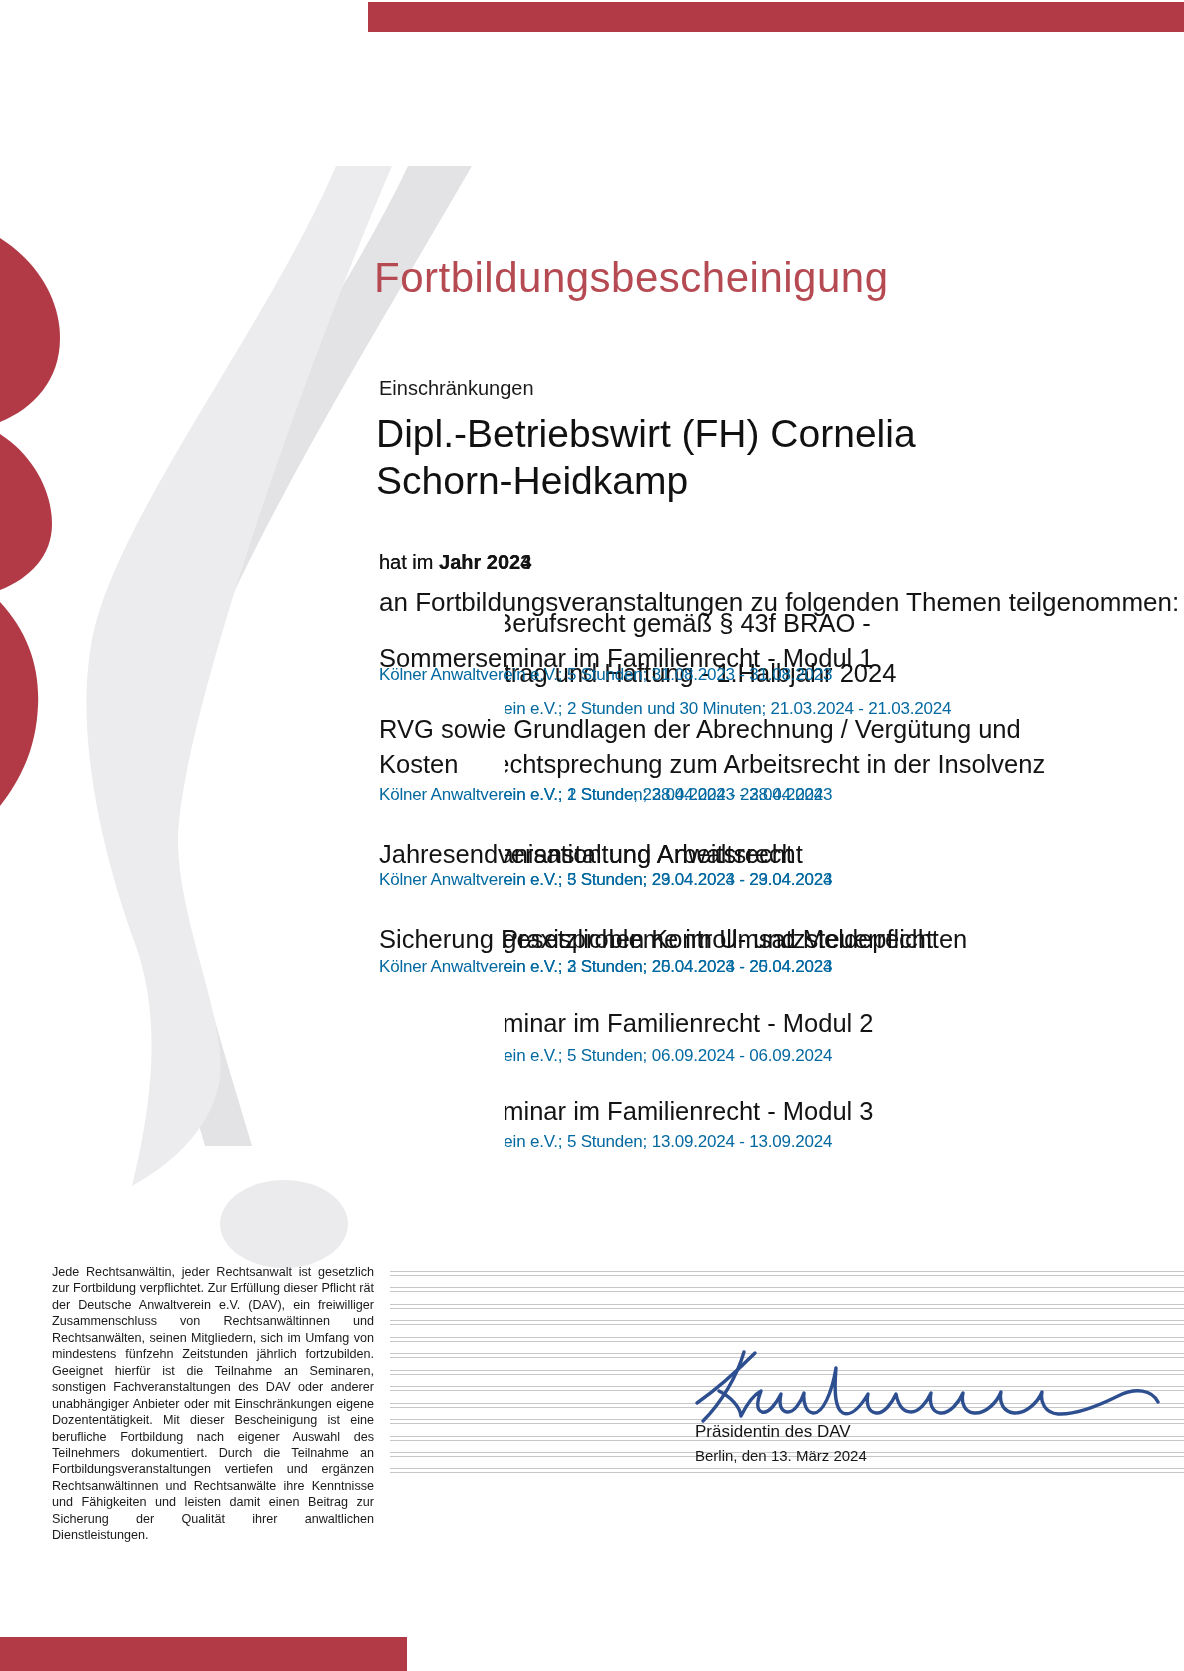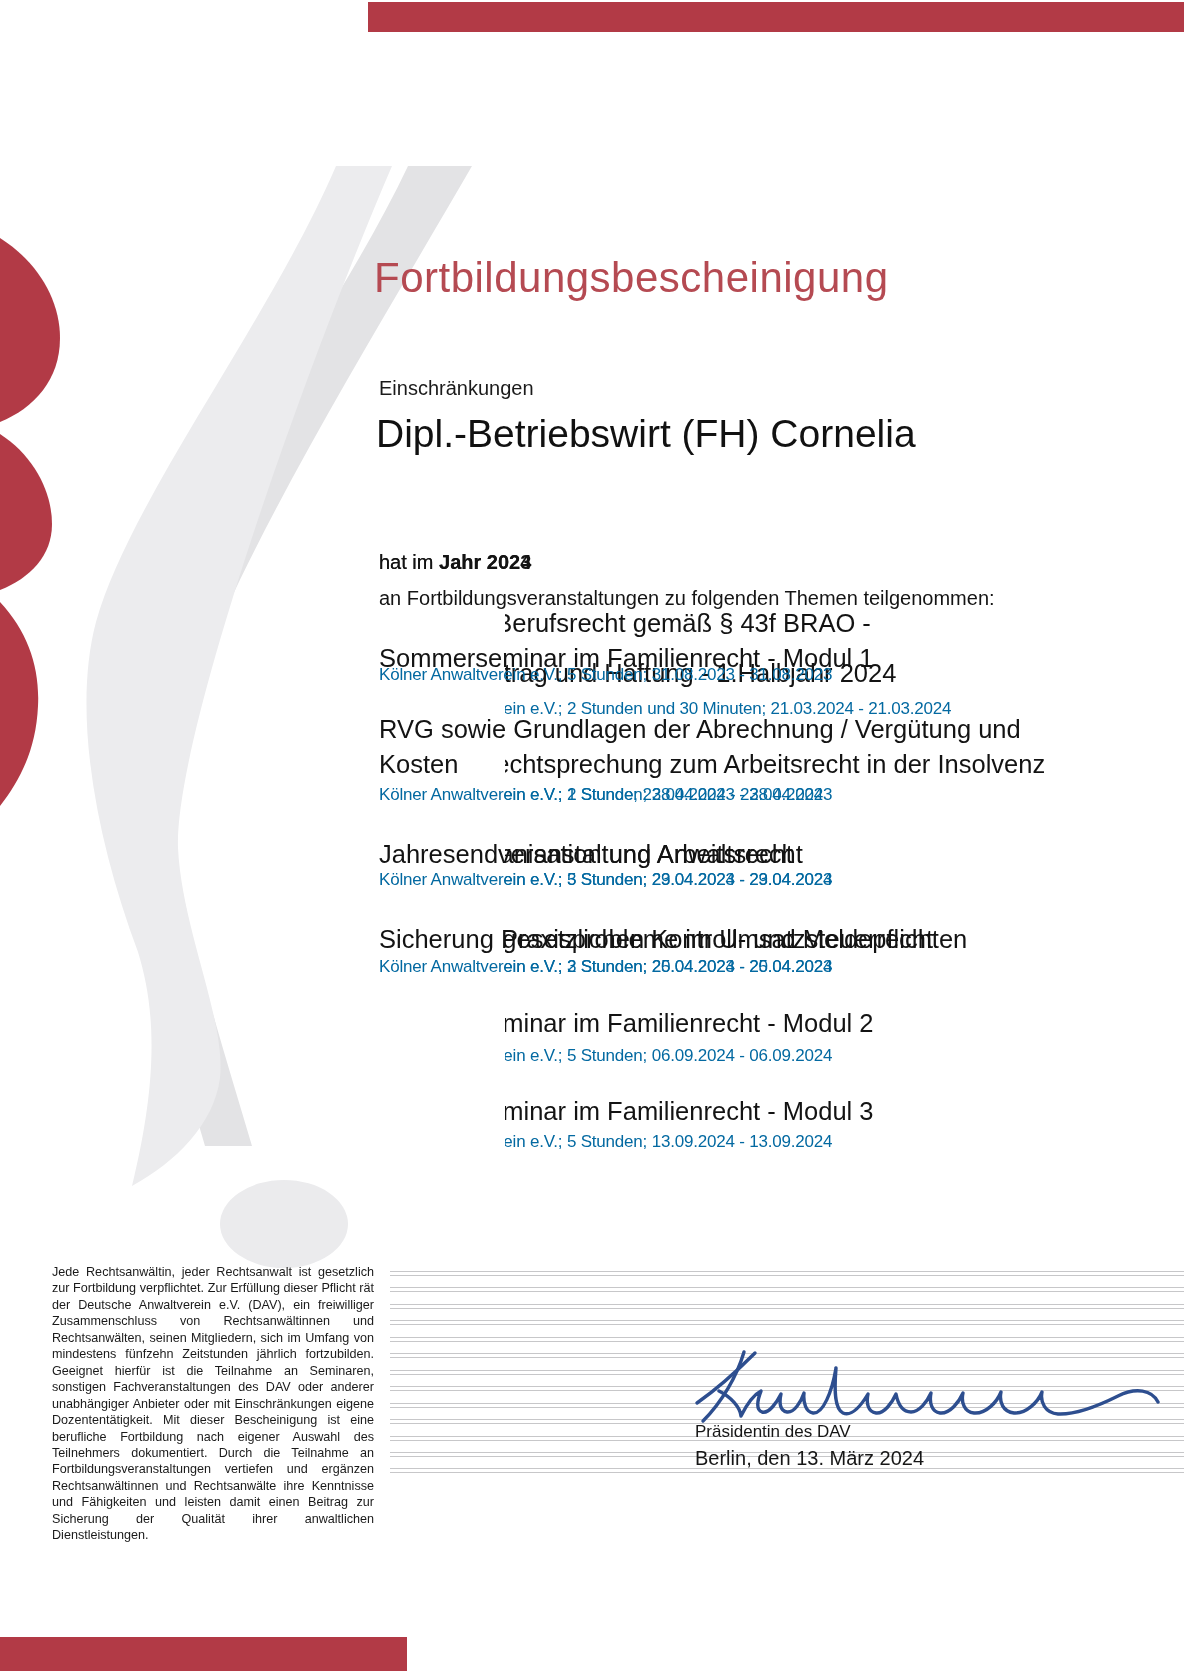--- a/index.html
+++ b/index.html
@@ -14,21 +14,21 @@
   #layer-front{z-index:3;}
   .z4{z-index:4;}
   .bar{position:absolute;background:#b23a46;}
   #top-bar{left:368px;top:2px;width:816px;height:30px;}
   #bottom-bar{left:0px;top:1637px;width:407px;height:34px;}
   #doc-title{left:374px;top:254px;font-size:42px;color:#b54a52;letter-spacing:0.5px;}
   #salutation{left:379px;top:377px;font-size:20px;color:#1b1b1b;}
   .name-line{left:376px;font-size:39px;color:#111;}
   #name1{top:412px;}
   #name2{top:459px;}
-  .intro-line{left:379px;font-size:20px;color:#141414;}
+  .intro-line{left:379px;font-size:26px;color:#141414;}
   .year-line{left:379px;top:551px;font-size:20px;color:#141414;}
   .year-line b{font-weight:bold;}
   #intro2{top:587px;}
   .etitle{left:379px;font-size:25.5px;color:#131313;}
   .esub{left:379px;font-size:17px;color:#0369a1;letter-spacing:-0.2px;}
   
   #a1t{top:609px;margin-top:35px;} #a1s{top:665px;}
   #a2t{top:715px;} #a2t2{top:750px;} #a2s{top:785px;}
   #a3t{top:840px;} #a3s{top:870px;}
   #a4t{top:925px;} #a4s{top:957px;}
@@ -44,21 +44,21 @@
     font-size:12.6px;line-height:16.45px;text-align:justify;color:#1a1a1a;
   }
   #rules{
     position:absolute;left:390px;top:1271px;width:794px;height:207px;
     background:repeating-linear-gradient(to bottom,
       #c7c7c9 0px, #c7c7c9 1px, rgba(0,0,0,0) 1px, rgba(0,0,0,0) 4px,
       #c7c7c9 4px, #c7c7c9 5px, rgba(0,0,0,0) 5px, rgba(0,0,0,0) 16.45px);
   }
   #signature-svg{position:absolute;left:0;top:0;}
   #signer-role{left:695px;top:1422px;font-size:17px;color:#161616;text-align:center;}
-  #place-date{left:695px;top:1447px;font-size:20px;color:#161616;}
+  #place-date{left:695px;top:1447px;font-size:15px;color:#161616;}
 </style>
 </head>
 <body>
 
 <div class="page">
 
   <div id="top-bar" class="bar z4"></div>
 
   <div id="layer-back" class="layer">
     <div class="abs year-line"><span>hat im </span><b>Jahr 2024</b></div>
@@ -90,20 +90,21 @@
     <ellipse cx="284" cy="1224" rx="64" ry="44" fill="#ebebed"></ellipse>
     <path d="M0,238 C38,262 60,300 60,338 C60,380 34,408 0,422 Z" fill="#b23a46"></path>
     <path d="M0,434 C34,456 52,492 52,524 C52,556 30,578 0,590 Z" fill="#b23a46"></path>
     <path d="M0,602 C28,632 40,668 38,706 C36,750 20,780 0,806 Z" fill="#b23a46"></path>
   </svg>
 
   <div id="layer-front" class="layer">
     <div id="doc-title" class="abs">Fortbildungsbescheinigung</div>
     <div id="salutation" class="abs">Einschränkungen</div>
     <div id="name1" class="abs name-line">Dipl.-Betriebswirt (FH) Cornelia</div>
+    <div id="name2" class="abs name-line">Schorn-Heidkamp</div>
 
     <div class="abs year-line"><span>hat im </span><b>Jahr 2023</b></div>
     <div id="intro2" class="abs intro-line">an Fortbildungsveranstaltungen zu folgenden Themen teilgenommen:</div>
 
     <div id="a1t" class="abs etitle">Sommerseminar im Familienrecht - Modul 1</div>
     <div id="a1s" class="abs esub">Kölner Anwaltverein e.V.; 5 Stunden; 31.08.2023 - 31.08.2023</div>
 
     <div id="a2t" class="abs etitle">RVG sowie Grundlagen der Abrechnung / Vergütung und</div>
     <div id="a2t2" class="abs etitle">Kosten</div>
     <div id="a2s" class="abs esub">Kölner Anwaltverein e.V.; 2 Stunden; 28.04.2023 - 28.04.2023</div>

